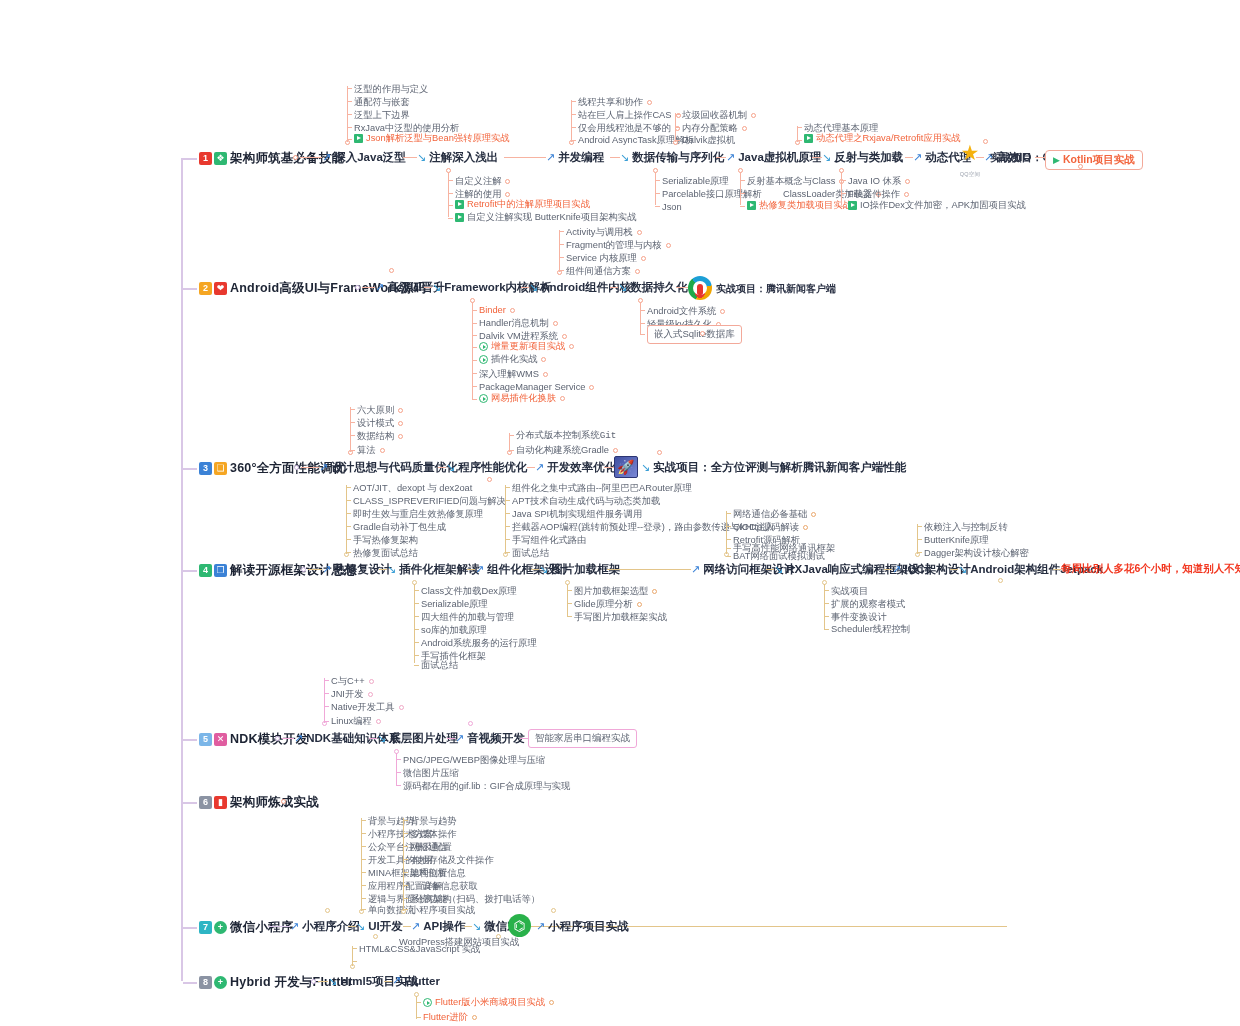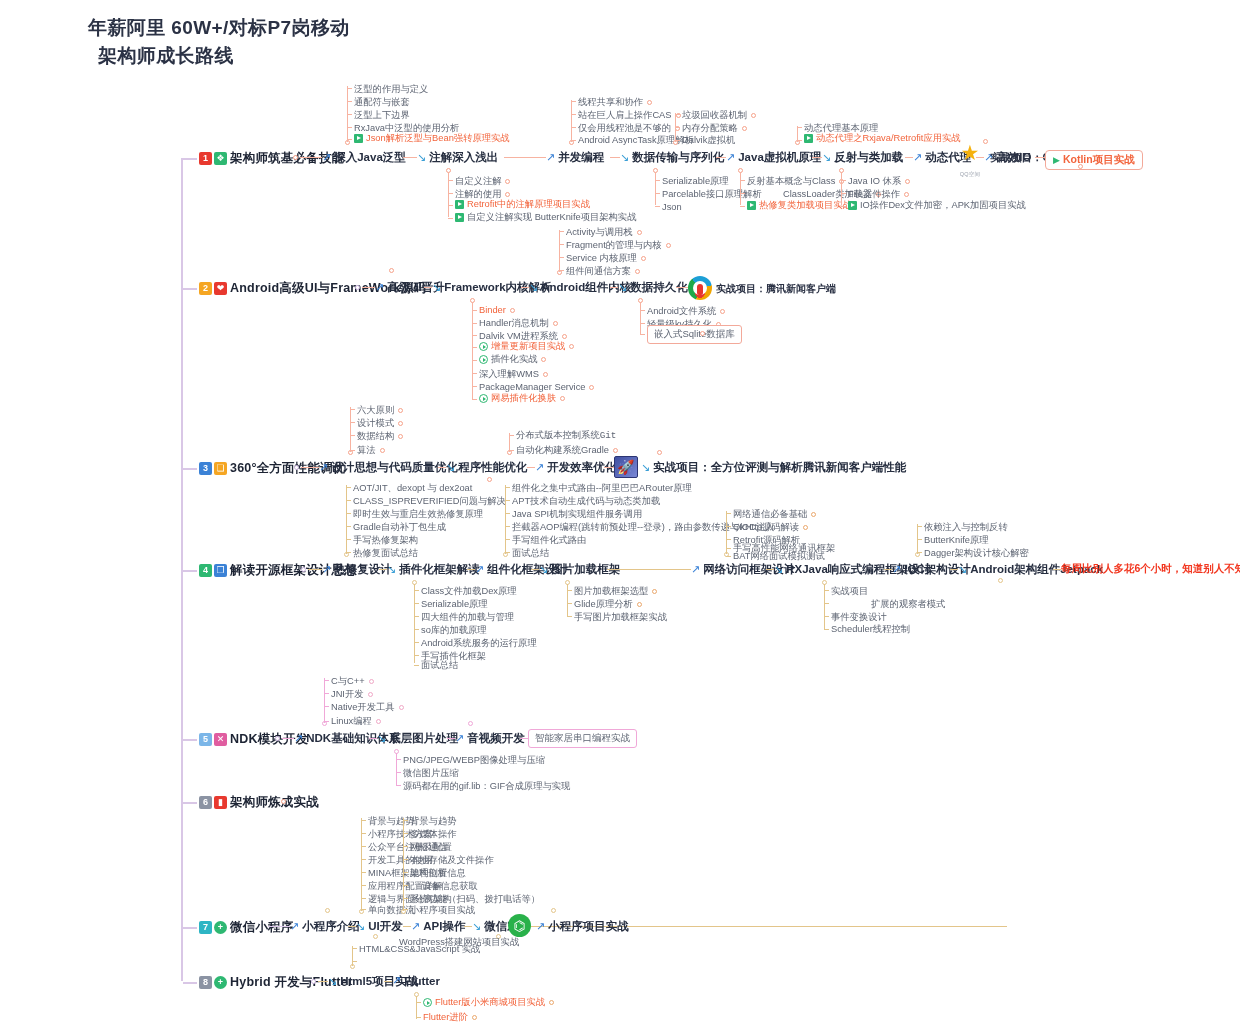--- a/index.html
+++ b/index.html
@@ -173,24 +173,20 @@
     border:1px solid #f6a28a; background:#fff;
   }
   .small-dot.amberD { border-color:#e3c58a; }
   .small-dot.lilacD { border-color:#cdb6e0; }
 </style>
 </head>
 <body>
 
 <div id="root">
 
-  <div class="title">
-    <span>年薪阿里 60W+/对标P7岗移动</span>
-    <span class="line2">架构师成长路线</span>
-  </div>
 
   <div class="spine"></div>
 
   <div class="row" style="left:183px; top:150px;">
     <div class="stub"></div>
     <span class="badge-num" style="background:#e8392f">1</span>
     <span class="badge-ico" style="background:#2eb872">❖</span>
     <span class="topic-label">架构师筑基必备技能</span>
   </div>
   <div class="small-dot" style="left:293px;top:155px;"></div>
@@ -588,21 +584,21 @@
   <div class="tick amber" style="left:726px;top:548px;"></div>
     <div class="leaf" style="left:733px;top:542px;">手写高性能网络通讯框架</div>
   <div class="tick amber" style="left:726px;top:556px;"></div>
     <div class="leaf" style="left:733px;top:550px;">BAT网络面试模拟测试</div>
 
   <div class="anchor amberA" style="left:822px;top:580px;"></div>
   <div class="vline amber" style="left:824px;top:584px;height:46px;"></div>
   <div class="tick amber" style="left:824px;top:590px;"></div>
     <div class="leaf" style="left:831px;top:585px;">实战项目</div>
   <div class="tick amber" style="left:824px;top:603px;"></div>
-    <div class="leaf" style="left:831px;top:598px;margin-left:40px;">扩展的观察者模式</div>
+    <div class="leaf" style="left:831px;top:598px;">扩展的观察者模式</div>
   <div class="tick amber" style="left:824px;top:616px;"></div>
     <div class="leaf" style="left:831px;top:611px;">事件变换设计</div>
   <div class="tick amber" style="left:824px;top:629px;"></div>
     <div class="leaf" style="left:831px;top:623px;">Scheduler线程控制</div>
 
   <div class="anchor amberA" style="left:915px;top:552px;"></div>
   <div class="vline amber" style="left:917px;top:524px;height:30px;"></div>
   <div class="tick amber" style="left:917px;top:526px;"></div>
     <div class="leaf" style="left:924px;top:521px;">依赖注入与控制反转</div>
   <div class="tick amber" style="left:917px;top:539px;"></div>

